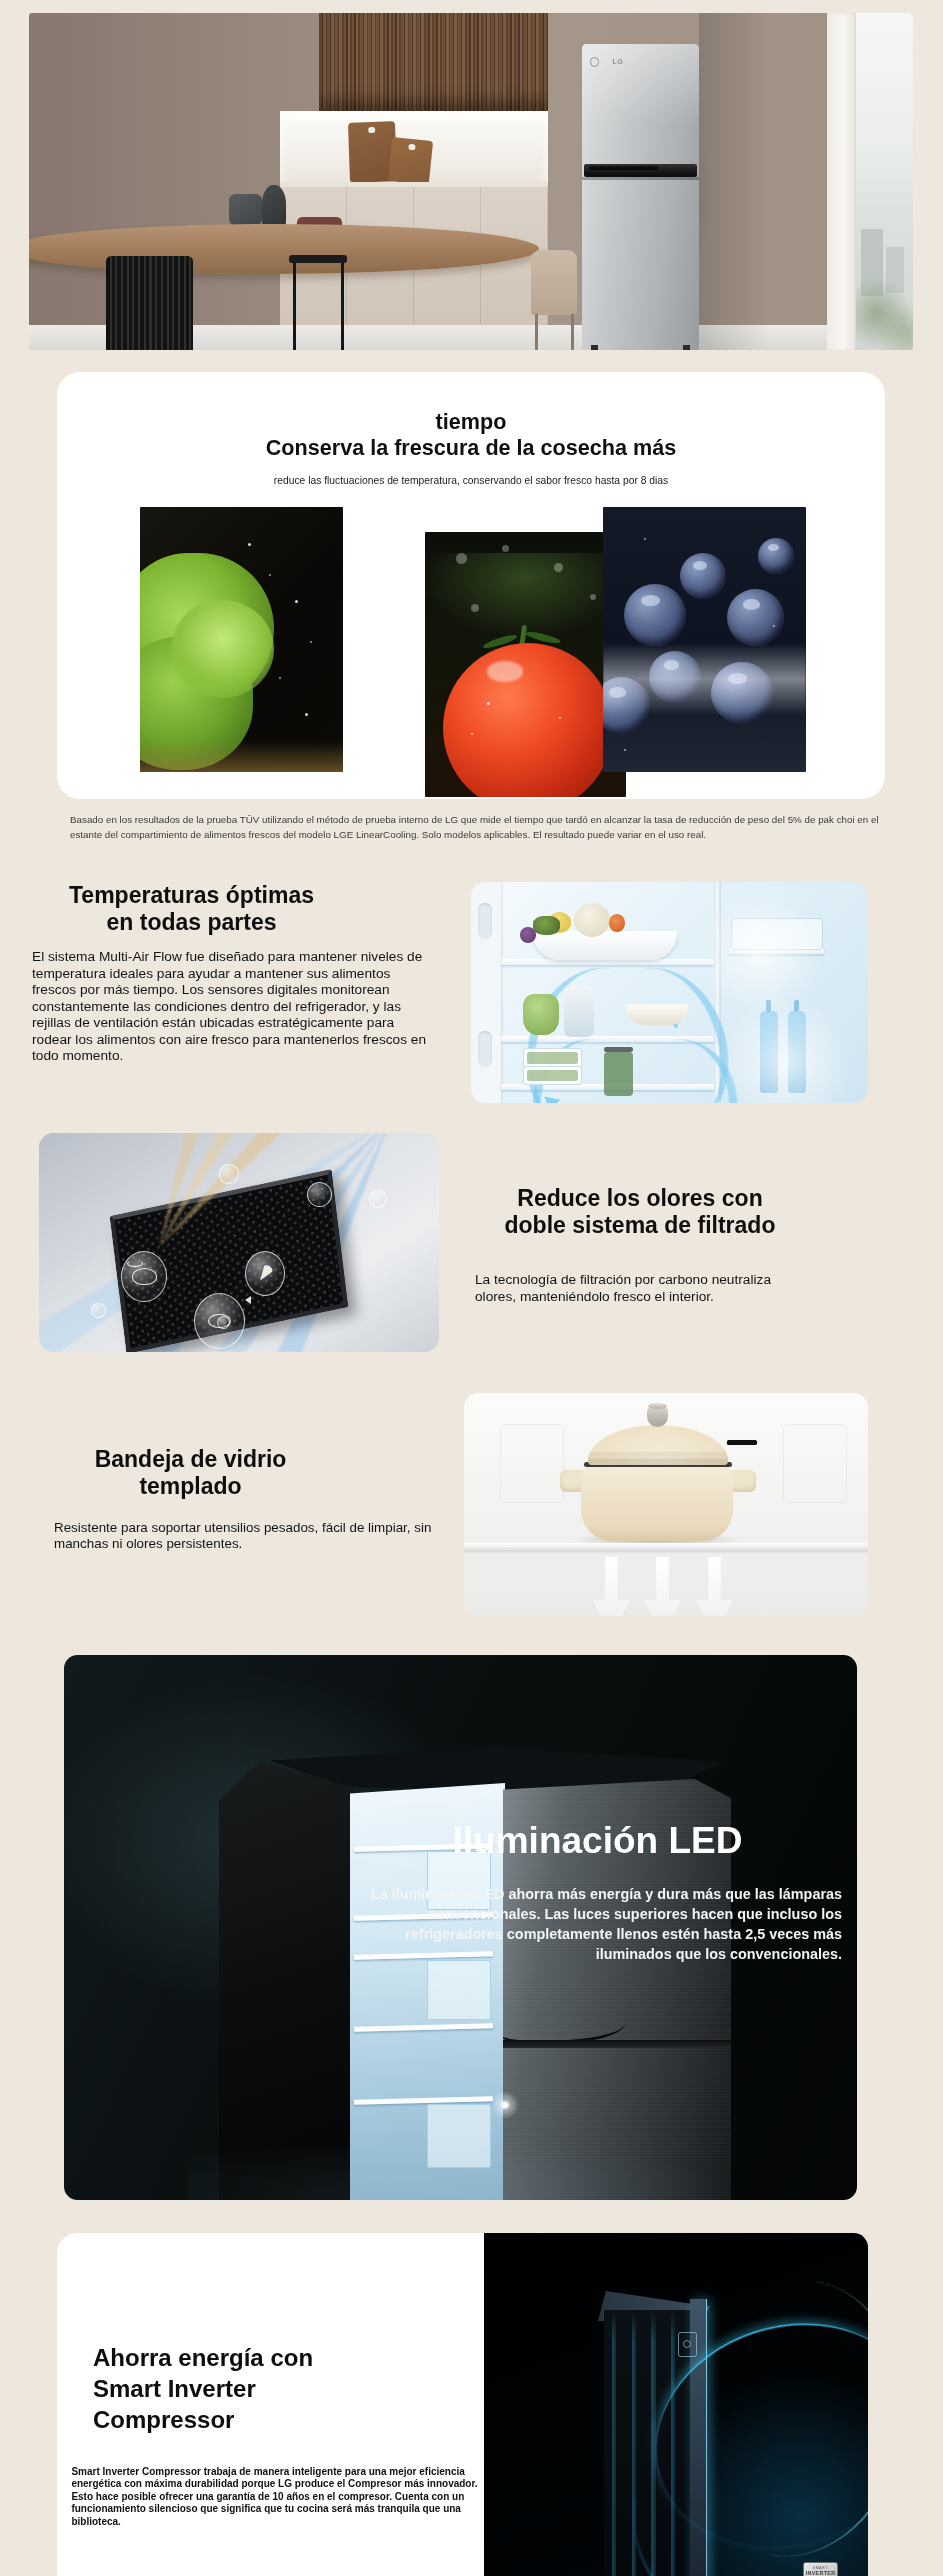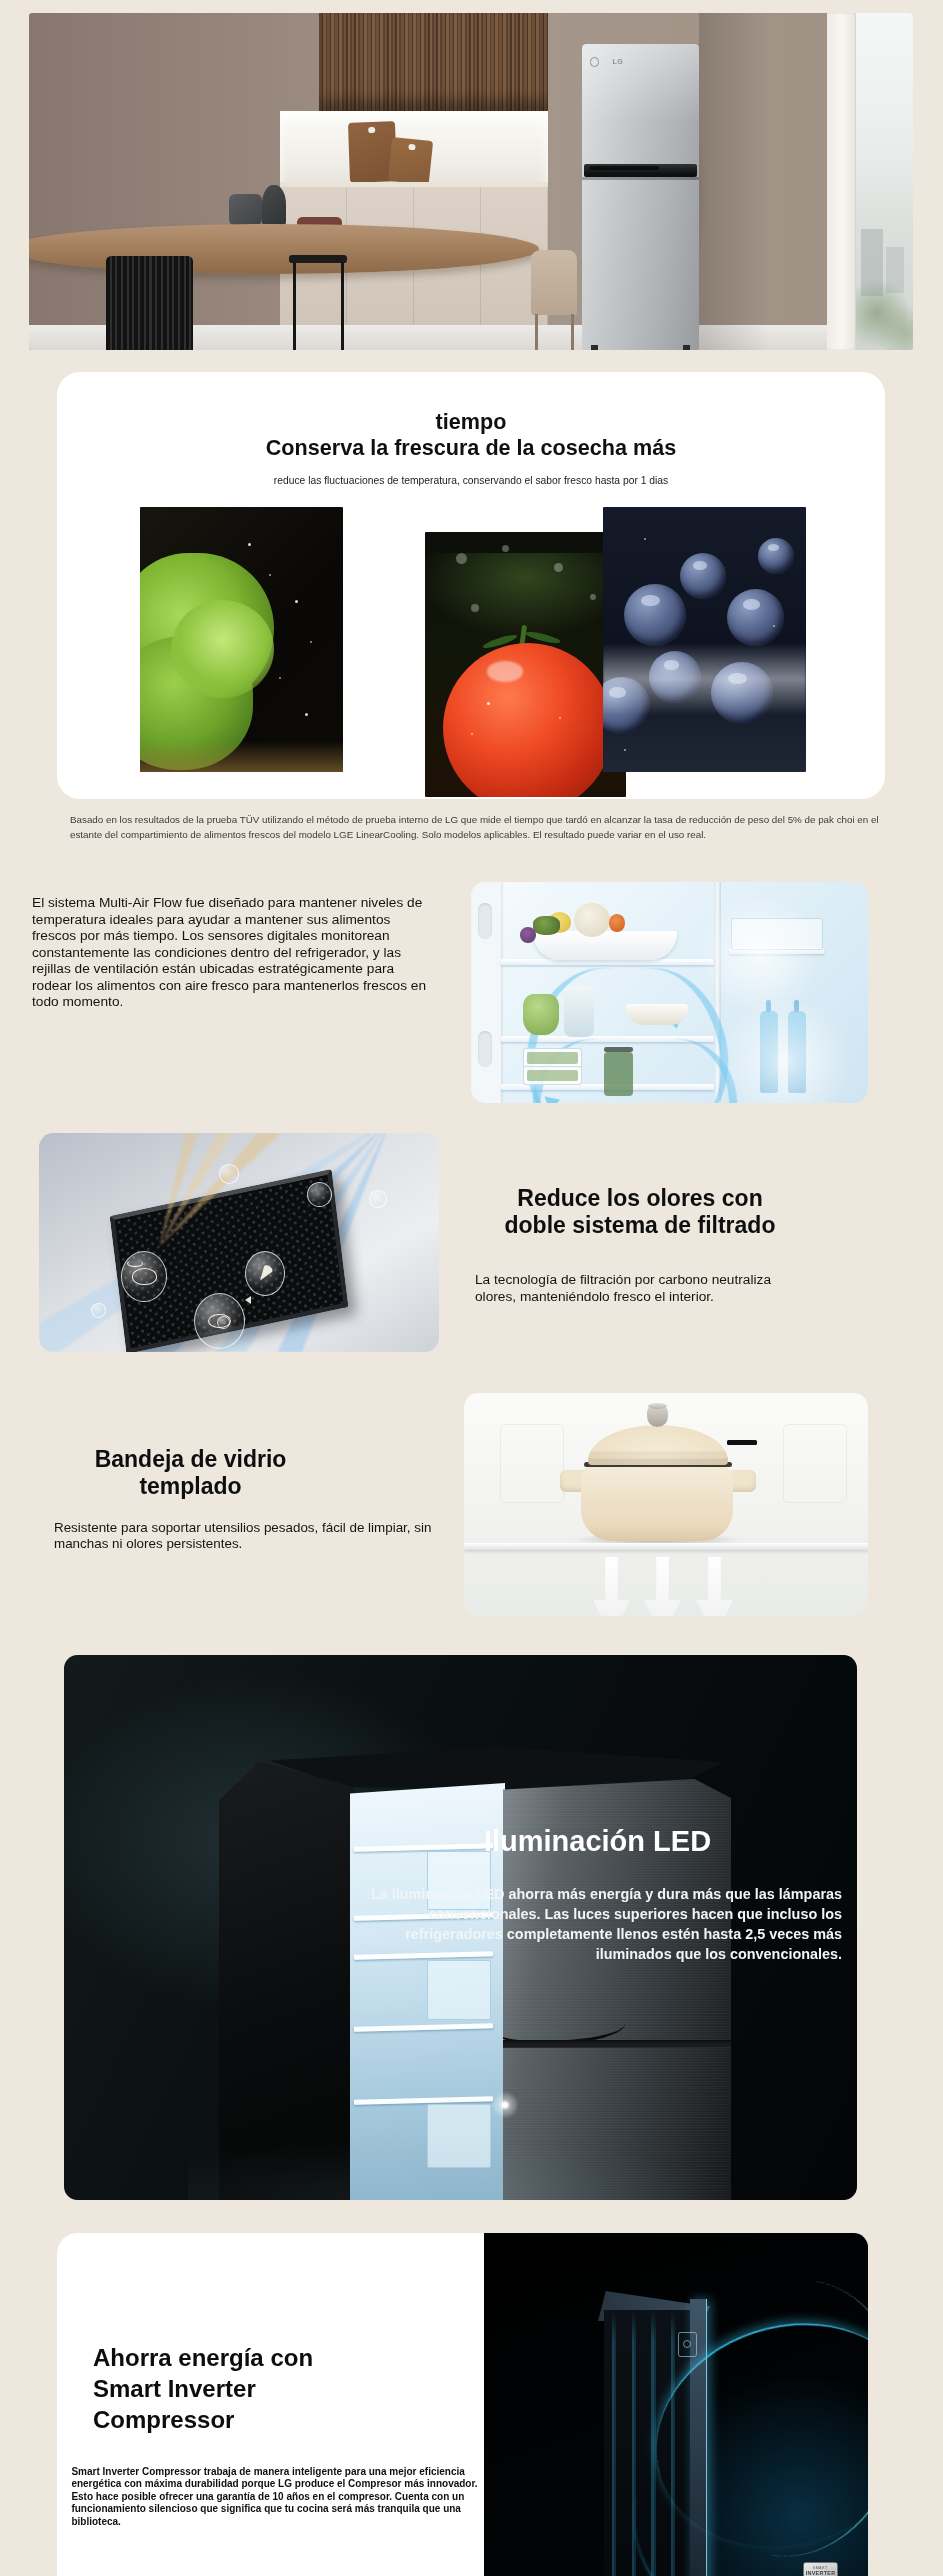--- a/index.html
+++ b/index.html
@@ -139,21 +139,21 @@
   .led-interior{position:absolute;left:286px;top:128px;width:155px;height:417px;clip-path:polygon(0 2.5%,100% 0,100% 100%,0 100%);background:linear-gradient(175deg,#f0f8fd 0%,#d4e9f4 35%,#a6c9dd 75%,#8db4cb 100%);}
   .led-shelf{position:absolute;left:4.1px;width:139px;height:5.2px;background:rgba(255,255,255,.95);box-shadow:0 1.5px 2.1px rgba(90,140,170,.55);border-radius:1px;transform:rotate(-1.5deg);}
   .led-drawer{position:absolute;border:1px solid rgba(165,205,225,.9);background:rgba(238,249,253,.65);border-radius:2.1px;}
   .led-rightdoor{position:absolute;left:439px;top:124px;width:228px;height:421px;clip-path:polygon(0 2.5%,84% 0,100% 4.5%,100% 100%,0 100%);background:linear-gradient(100deg,#80888d 0%,#5a6165 22%,#3e4448 52%,#25292c 82%,#16181a 100%);}
   .led-rightdoor:after{content:"";position:absolute;inset:0;background:repeating-linear-gradient(180deg,rgba(255,255,255,.03) 0 1px,transparent 1px 2.6px);}
   .led-divider{position:absolute;left:0;top:62%;width:100%;height:8.2px;background:linear-gradient(180deg,#0b0c0d,#202325);}
   .led-handle{position:absolute;left:-3.1px;top:58%;width:55%;height:17.5px;border-bottom:4.6px solid #070808;border-radius:0 0 70% 30%/0 0 100% 50%;}
   .led-glint{position:absolute;left:423px;top:432px;width:36px;height:36px;background:radial-gradient(circle,#ffffff 0 2.1px,rgba(255,255,255,.45) 5.2px,transparent 55%);}
   .led-floorglow{position:absolute;left:124px;bottom:0;width:567px;height:62px;background:radial-gradient(ellipse at 40% 100%,rgba(140,190,210,.12),transparent 70%);}
   #led-textblock{position:absolute;left:289px;top:170px;width:489px;}
-  .led-title{font-size:29px;font-weight:bold;color:#ffffff;text-align:center;line-height:32px;}
+  .led-title{font-size:37px;font-weight:bold;color:#ffffff;text-align:center;line-height:32px;}
   .led-body{margin-top:27px;font-size:14.4px;line-height:20px;font-weight:600;color:#f2f5f5;text-align:right;}
 
   
   #ahorra-card{left:57px;top:2233px;width:428px;height:453px;background:#ffffff;border-radius:20.6px 0 0 20.6px;}
   .ahorra-title{position:absolute;left:36px;top:109px;font-size:24px;line-height:31px;font-weight:bold;color:#0d0d0d;}
   .ahorra-body{position:absolute;left:14.4px;top:233px;width:408px;font-size:10px;line-height:12.4px;font-weight:600;color:#101010;}
   #dark-card{left:484px;top:2233px;width:384px;height:453px;border-radius:0 14.4px 14.4px 0;overflow:hidden;background:linear-gradient(160deg,#000000 0%,#010406 60%,#02090d 100%);}
   .dk-glow{position:absolute;left:155px;top:124px;width:319px;height:319px;background:radial-gradient(circle,rgba(25,140,200,.30),transparent 65%);}
   .dk-topface{position:absolute;left:114px;top:58px;width:112px;height:30px;clip-path:polygon(0 100%,7% 0,100% 52%,93% 100%);background:linear-gradient(90deg,#273440,#3b4c5a);}
   .dk-leftface{position:absolute;left:120px;top:77px;width:88px;height:362px;background:linear-gradient(180deg,#0b1116 0%,#060a0e 60%,#03060a 100%);}
@@ -221,21 +221,21 @@
       <div class="tree2"></div>
       <div class="haze"></div>
     </div>
   </div>
 
   <div id="card1" class="abs">
     <div class="abs card1-title">
       <span style="display:block;">tiempo</span>
       <span style="display:block;">Conserva la frescura de la cosecha más</span>
     </div>
-    <div class="abs card1-sub">reduce las fluctuaciones de temperatura, conservando el sabor fresco hasta por 1 dias</div>
+    <div class="abs card1-sub">reduce las fluctuaciones de temperatura, conservando el sabor fresco hasta por 8 dias</div>
 
     <div class="abs produce produce-lettuce">
       <div class="lett-l1"></div>
         <div class="lett-l2"></div>
         <div class="lett-l3"></div>
       <div class="droplet" style="left:108px;top:36px;"></div>
       <div class="droplet small" style="left:129px;top:67px;"></div>
       <div class="droplet" style="left:155px;top:93px;"></div>
       <div class="droplet small" style="left:170px;top:134px;"></div>
       <div class="droplet small" style="left:139px;top:170px;"></div>
@@ -271,20 +271,24 @@
       <div class="blue-mist"></div>
       <div class="droplet small" style="left:41px;top:31px;"></div>
       <div class="droplet small" style="left:170px;top:118px;"></div>
       <div class="droplet small" style="left:20.6px;top:242px;"></div>
     </div>
   </div>
 
   <div id="disclaimer" class="abs">Basado en los resultados de la prueba TÜV utilizando el método de prueba interno de LG que mide el tiempo que tardó en alcanzar la tasa de reducción de peso del 5% de pak choi en el estante del compartimiento de alimentos frescos del modelo LGE LinearCooling. Solo modelos aplicables. El resultado puede variar en el uso real.</div>
 
   <div id="sec1-text" class="abs">
+    <div class="h2">
+      <span style="display:block;">Temperaturas óptimas</span>
+      <span style="display:block;">en todas partes</span>
+    </div>
     <div class="body-text">El sistema Multi-Air Flow fue diseñado para mantener niveles de temperatura ideales para ayudar a mantener sus alimentos frescos por más tiempo. Los sensores digitales monitorean constantemente las condiciones dentro del refrigerador, y las rejillas de ventilación están ubicadas estratégicamente para rodear los alimentos con aire fresco para mantenerlos frescos en todo momento.</div>
   </div>
   <div id="sec1-img" class="abs img-card">
     <div class="fr-wall"></div>
     <div class="fr-vent" style="top:20.6px;"></div>
     <div class="fr-vent" style="top:149px;"></div>
     <div class="fr-divider"></div>
     <div class="fr-shelf" style="left:30px;top:77px;width:213px;"></div>
     <div class="fr-shelf" style="left:30px;top:154px;width:213px;"></div>
     <div class="fr-shelf" style="left:30px;top:202px;width:213px;"></div>

